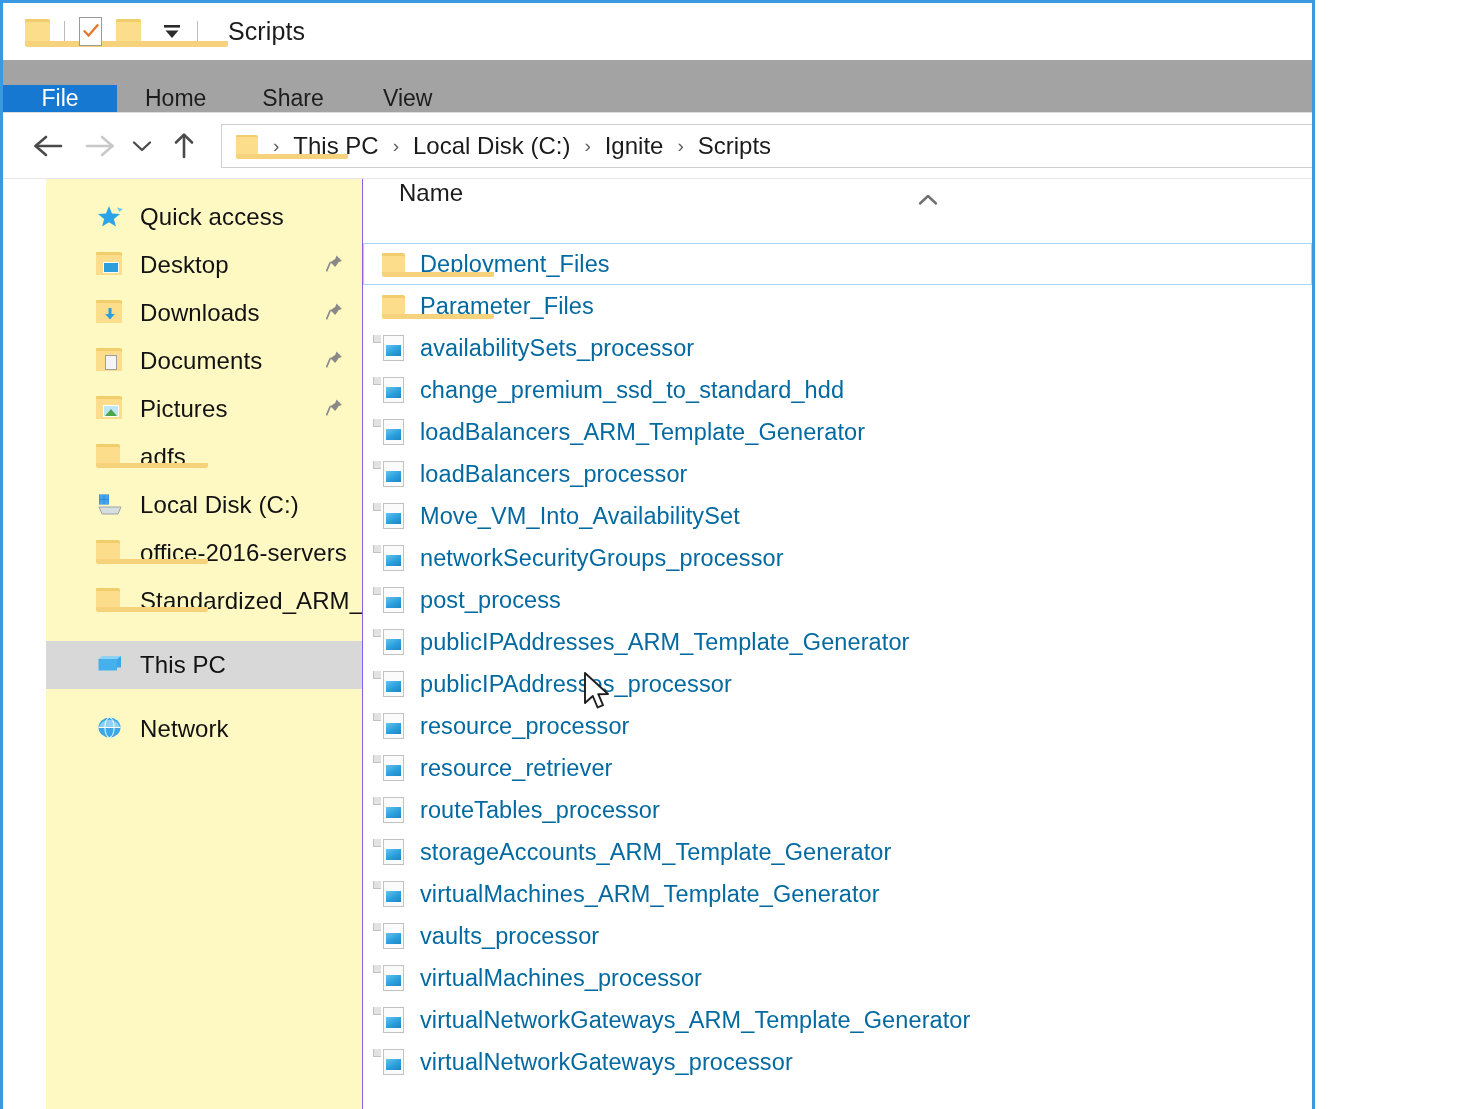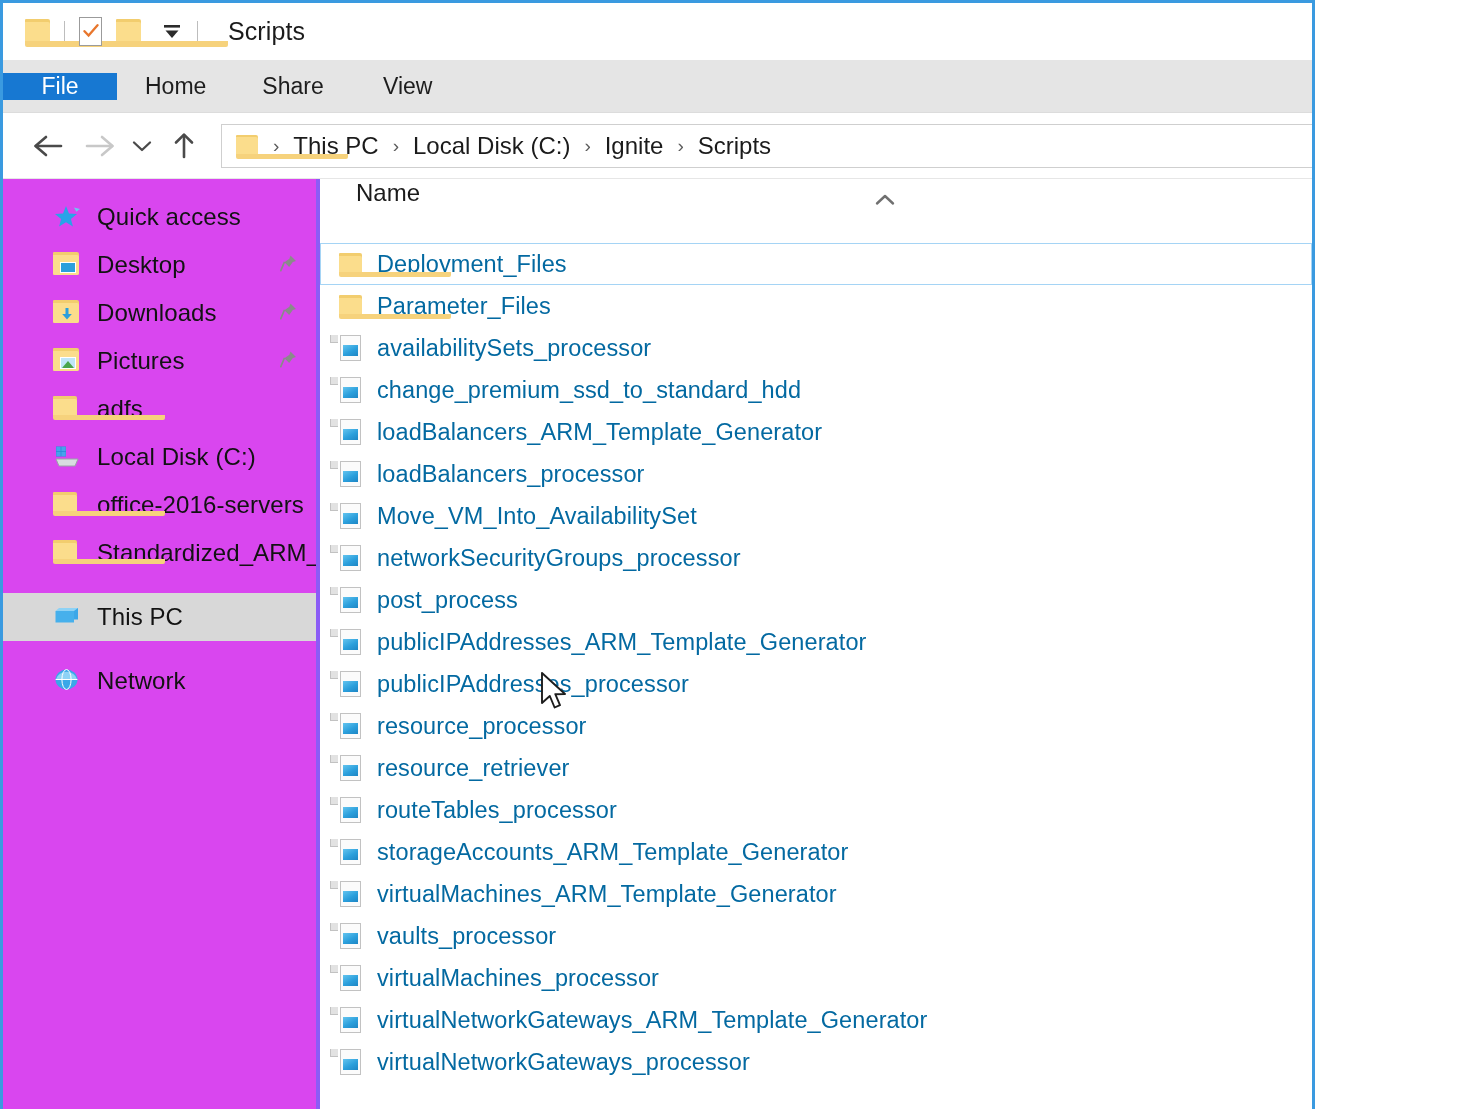--- a/index.html
+++ b/index.html
@@ -67,22 +67,22 @@
   .doc-check .chk {
     position: absolute; left: 3px; top: 5px;
     width: 16px; height: 16px;
   }
 
   .dropdown-glyph { width: 22px; height: 20px; position: relative; }
 
   
   .ribbon {
     height: 53px;
-    background: #e5e5e5;
-    display: flex; align-items: center;
+    background: #a3a3a3;
+    display: flex; align-items: flex-end;
     border-bottom: 1px solid #dcdcdc;
   }
   .tab {
     display: flex; align-items: center; justify-content: center;
     font-size: 23px; color: #1d1d1d;
     padding: 0 28px;
     min-width: 112px;
     cursor: default;
   }
   .tab.file {
@@ -129,25 +129,26 @@
 
   
   .body {
     display: flex;
     height: calc(1109px - 57px - 53px - 66px - 3px);
   }
 
   
   .sidebar {
     width: 317px;
-    background: #d946ef;
-    border-right: 4px solid #8b5cf6;
+    background: #fef9c3;
+    border-right: 1px solid #8b5cf6;
     padding-top: 14px;
     overflow: hidden;
     flex: 0 0 317px;
+    margin-left: 43px;
   }
   .nav-row {
     height: 48px;
     display: flex; align-items: center;
     padding-left: 50px;
     position: relative;
     cursor: default;
     white-space: nowrap;
   }
   .nav-row.root { padding-left: 50px; }
@@ -383,20 +384,36 @@
         </span>
         <span class="nav-label">Downloads</span>
         <span class="pin">
           <svg width="19" height="19" viewBox="0 0 19 19">
             <path d="M11.5 2 L17 7.5 L13.8 8.6 L10.2 13.6 L5.4 8.8 L10.4 5.2 Z" fill="#8a8a8a"></path>
             <line x1="5.2" y1="9" x2="1.8" y2="17.2" stroke="#8a8a8a" stroke-width="1.7" stroke-linecap="round"></line>
           </svg>
         </span>
       </div>
 
+      <div class="nav-row child">
+        <span class="nav-ico">
+          <span class="folder-ico" style="width:26px;height:23px;display:block;position:relative;">
+            <span class="back"></span>
+              <span class="front"></span>
+            <span style="position:absolute;left:9px;bottom:1px;width:12px;height:15px;background:#f4f4f4;border:1px solid #9e9e9e;"></span>
+          </span>
+        </span>
+        <span class="nav-label">Documents</span>
+        <span class="pin">
+          <svg width="19" height="19" viewBox="0 0 19 19">
+            <path d="M11.5 2 L17 7.5 L13.8 8.6 L10.2 13.6 L5.4 8.8 L10.4 5.2 Z" fill="#8a8a8a"></path>
+            <line x1="5.2" y1="9" x2="1.8" y2="17.2" stroke="#8a8a8a" stroke-width="1.7" stroke-linecap="round"></line>
+          </svg>
+        </span>
+      </div>
 
       <div class="nav-row child">
         <span class="nav-ico">
           <span class="folder-ico" style="width:26px;height:23px;display:block;position:relative;">
             <span class="back"></span>
               <span class="front"></span>
             <span style="position:absolute;left:7px;bottom:2px;width:16px;height:12px;background:#bfe6f7;border:1px solid #ffffff;overflow:hidden;">
               <span style="position:absolute;left:1px;bottom:0;width:0;height:0;border-left:6px solid transparent;border-right:6px solid transparent;border-bottom:7px solid #4aa64a;"></span>
             </span>
           </span>

